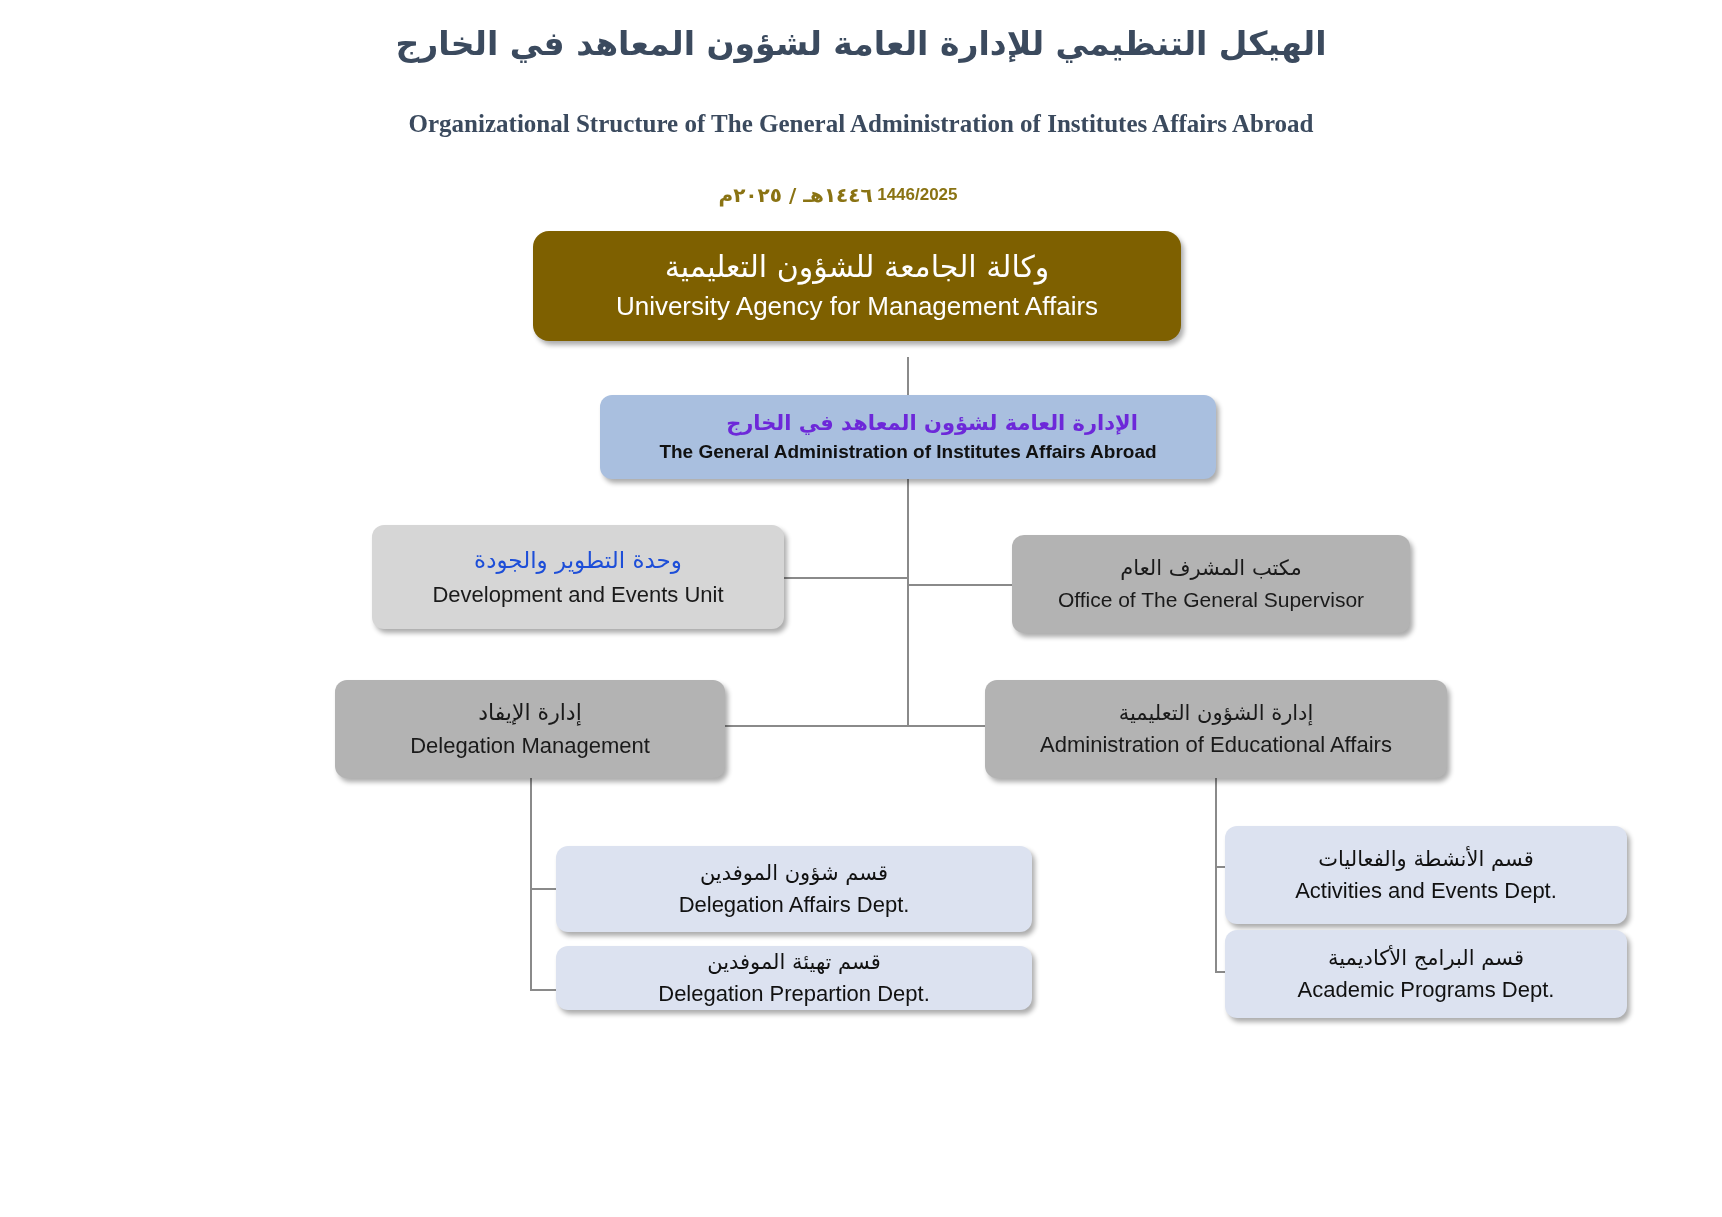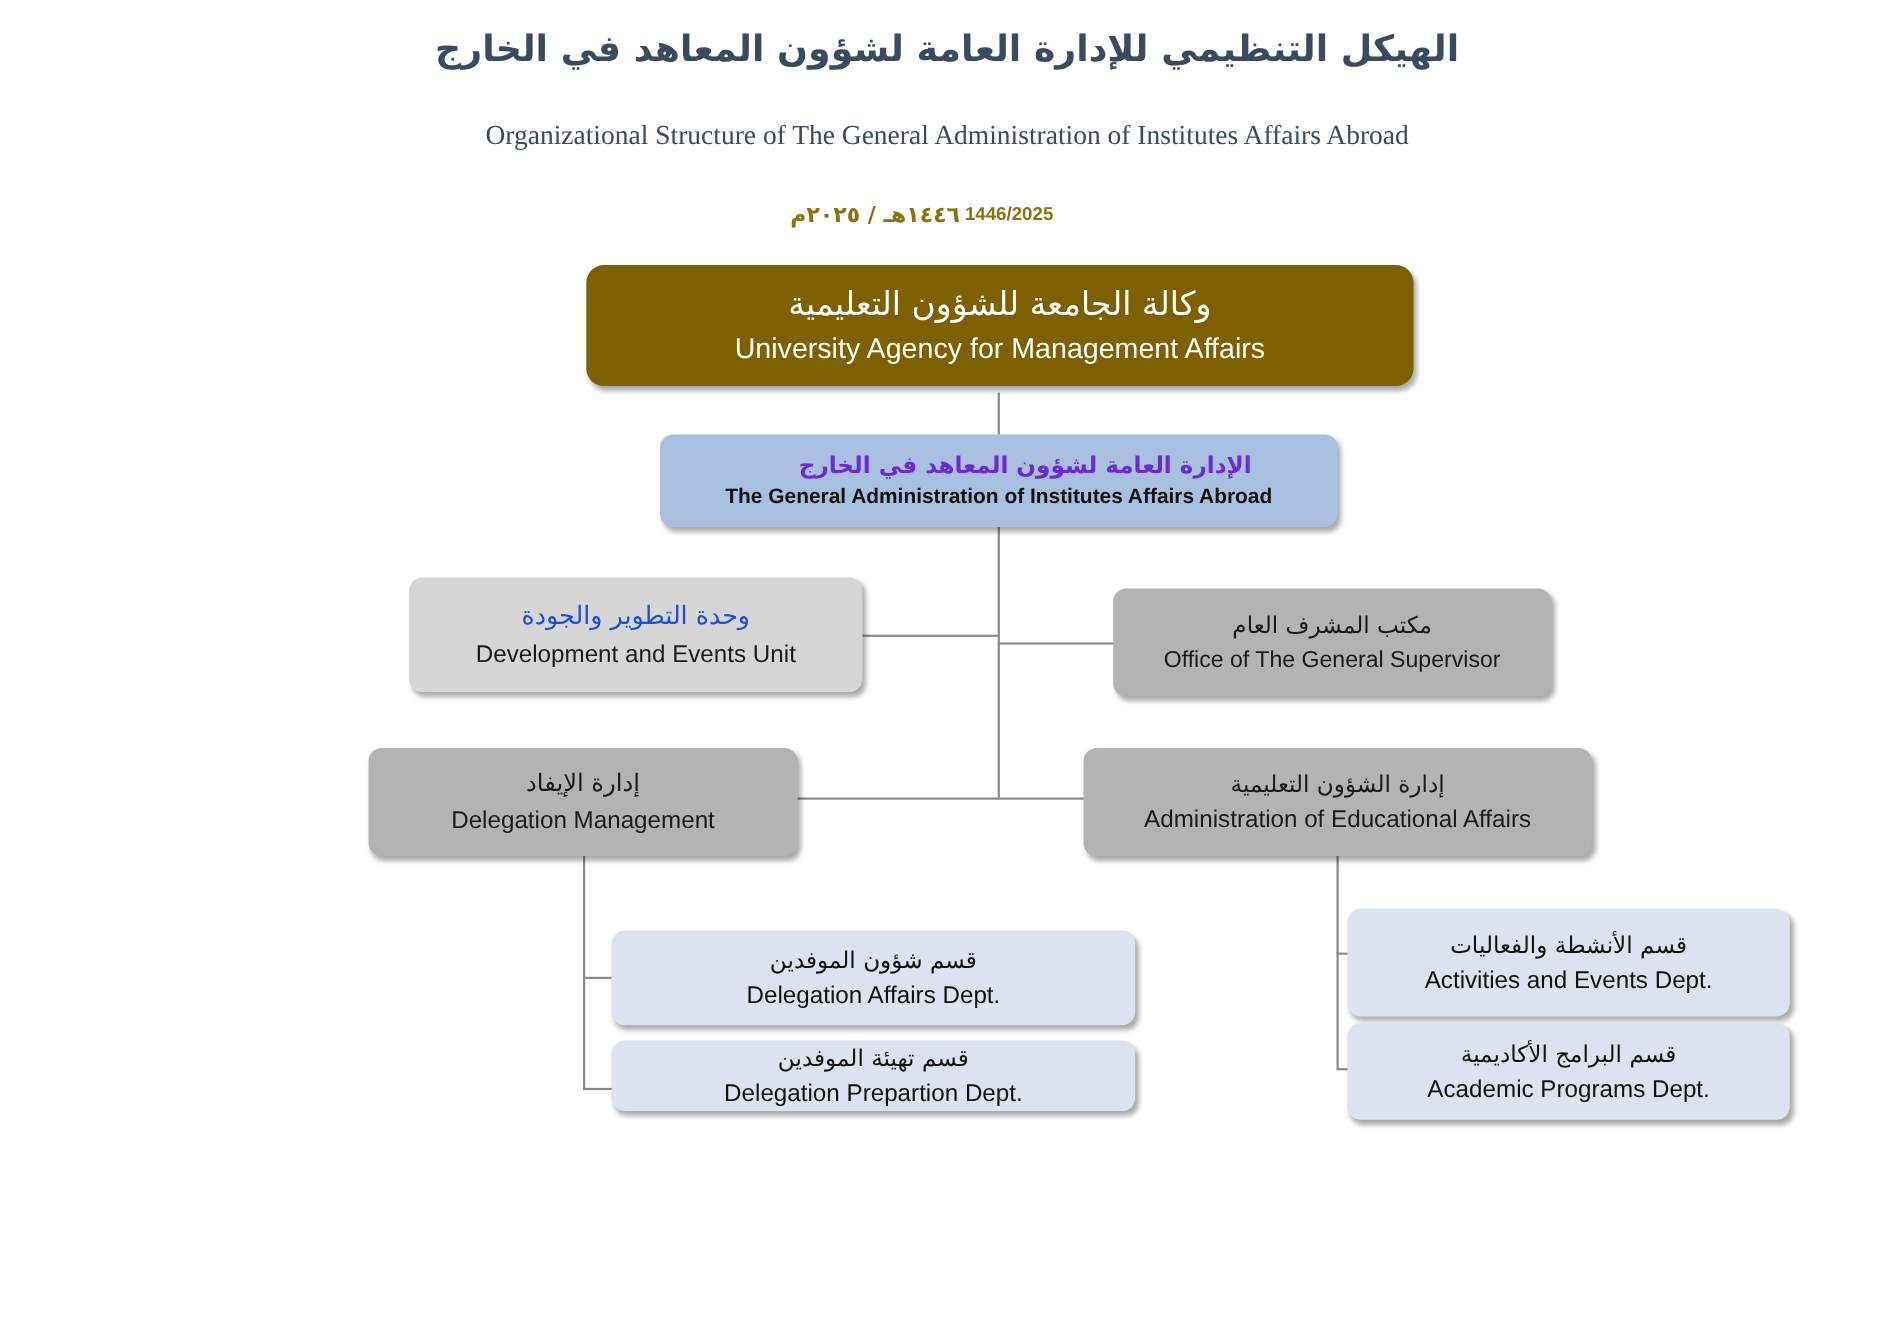--- a/index.html
+++ b/index.html
@@ -16,21 +16,21 @@
     text-align:center;
     direction:rtl;
     font-family:"DejaVu Sans","Liberation Sans",sans-serif;
     font-size:33px;font-weight:bold;color:#3b4a5e;
     letter-spacing:0px;
   }
   .title-en{
     position:absolute;left:0;top:110px;width:1722px;
     text-align:center;
     font-family:"Liberation Serif","DejaVu Serif",serif;
-    font-size:25px;font-weight:normal;color:#3b4a5e;
+    font-size:25px;font-weight:bold;color:#3b4a5e;
   }
   .date-row{
     position:absolute;left:0;top:183px;width:1722px;
     text-align:center;color:#8a7313;
     font-weight:bold;
   }
   .date-ar{
     font-family:"DejaVu Sans","Liberation Sans",sans-serif;
     font-size:20px;direction:rtl;display:inline-block;
     vertical-align:middle;
@@ -64,21 +64,21 @@
   }
   .node .en{
     font-family:"Liberation Sans","DejaVu Sans",sans-serif;
     line-height:1.15;
     text-align:center;
     width:100%;
   }
 
   
   #node-agency{
-    left:533px;top:241px;width:752px;height:110px;
+    left:533px;top:231px;width:648px;height:110px;
     background:#7e6000;
     border-radius:16px;
   }
   #node-agency .ar{color:#ffffff;font-size:30px;letter-spacing:1px;margin-bottom:8px;}
   #node-agency .en{color:#ffffff;font-size:26px;}
 
   
   #node-gaia{
     left:600px;top:395px;width:616px;height:84px;
     background:#a9bfdf;

